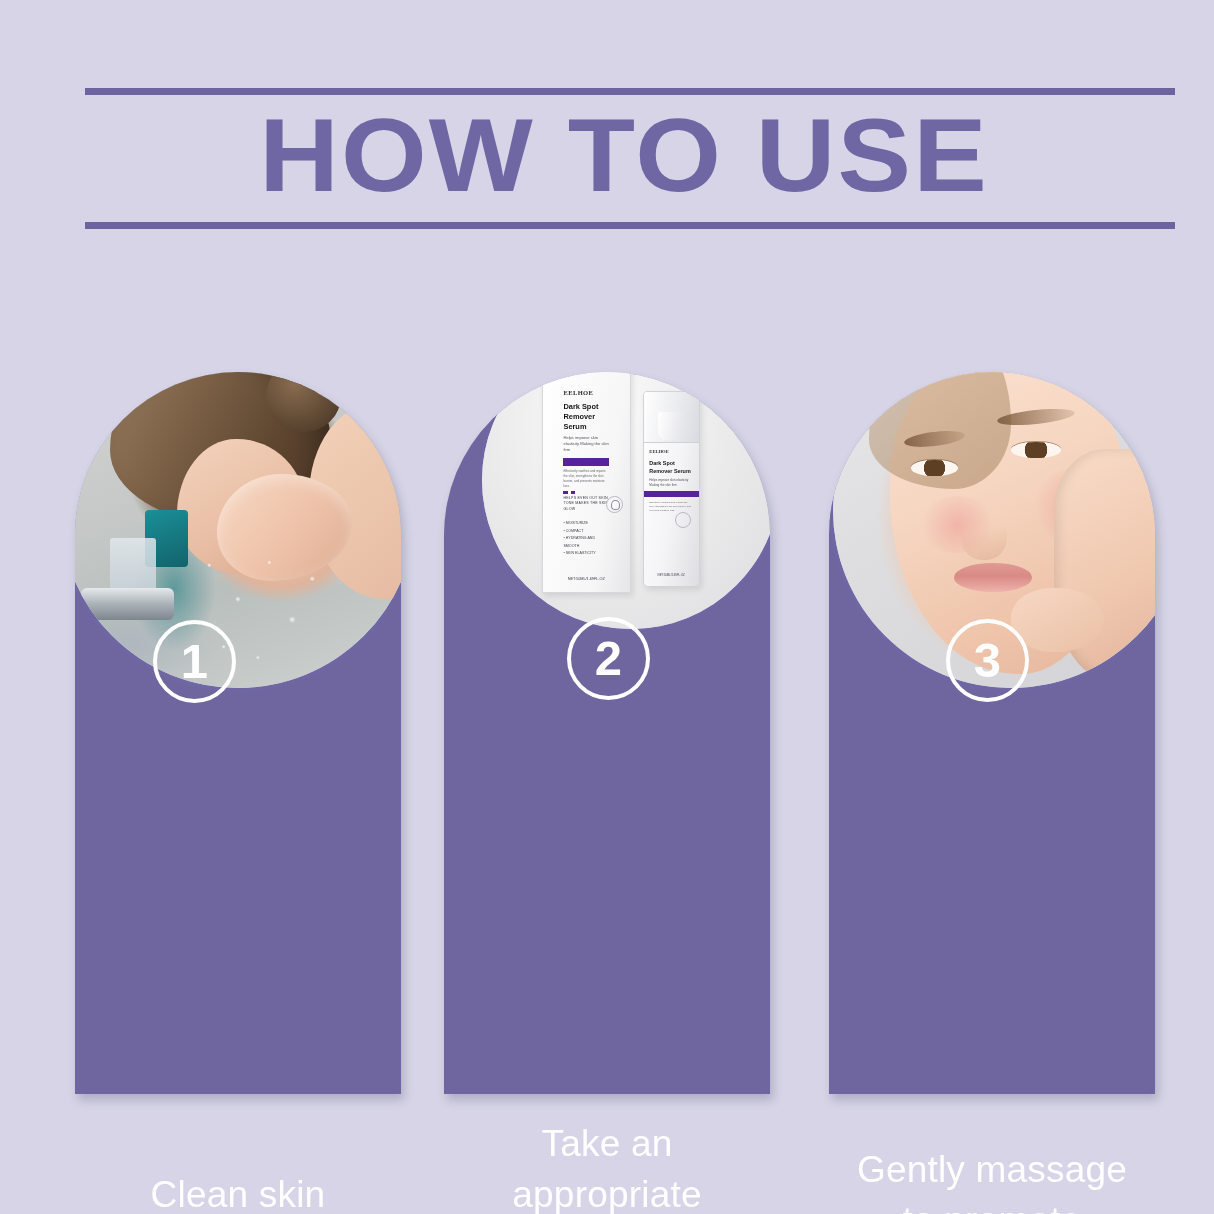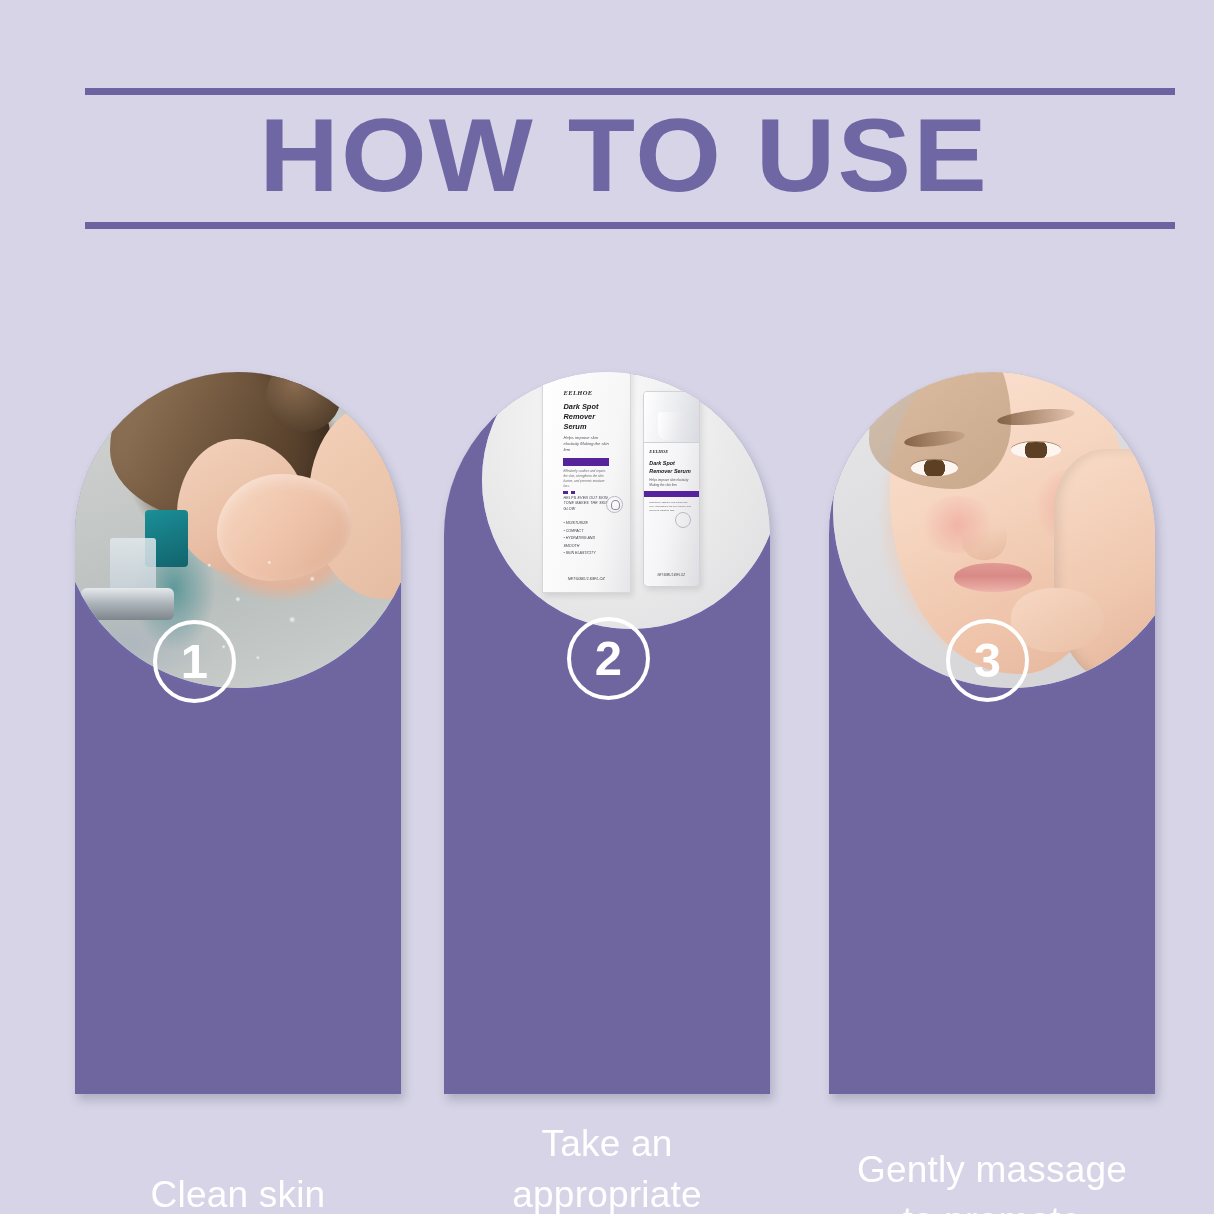--- a/index.html
+++ b/index.html
@@ -207,21 +207,20 @@
     top: 50%;
     width: 12%;
     height: 16%;
     border-radius: 4px;
     background: linear-gradient(160deg, #1b8f97, #12636c);
   }
 
   
   .photo2 {
     background: radial-gradient(ellipse at 42% 30%, #fbfbfc 0%, #ececed 45%, #dcdcde 100%);
-    font-style: italic;
   }
   .box {
     position: absolute;
     left: 20%;
     top: 12%;
     width: 30%;
     height: 76%;
     background: linear-gradient(100deg, #ffffff 0%, #f6f6f7 70%, #e6e6e8 100%);
     border: 1px solid #d8d8dc;
     box-shadow: 2px 3px 6px rgba(0,0,0,0.10);

